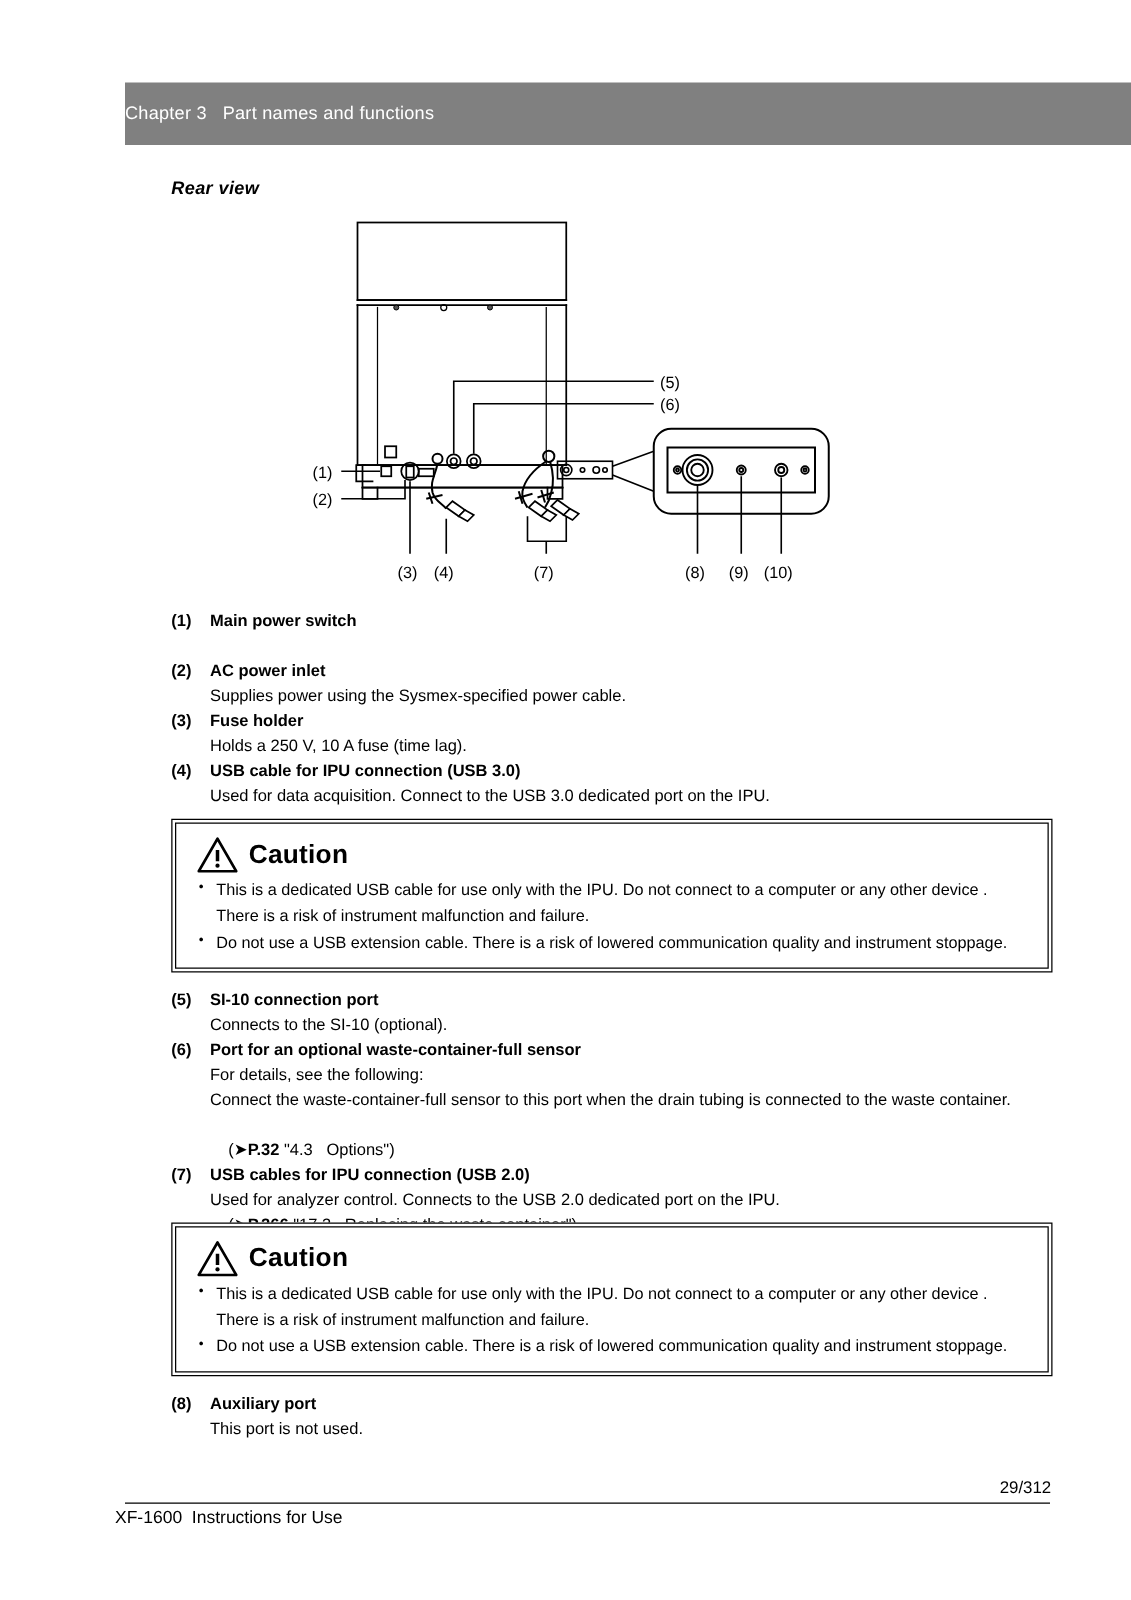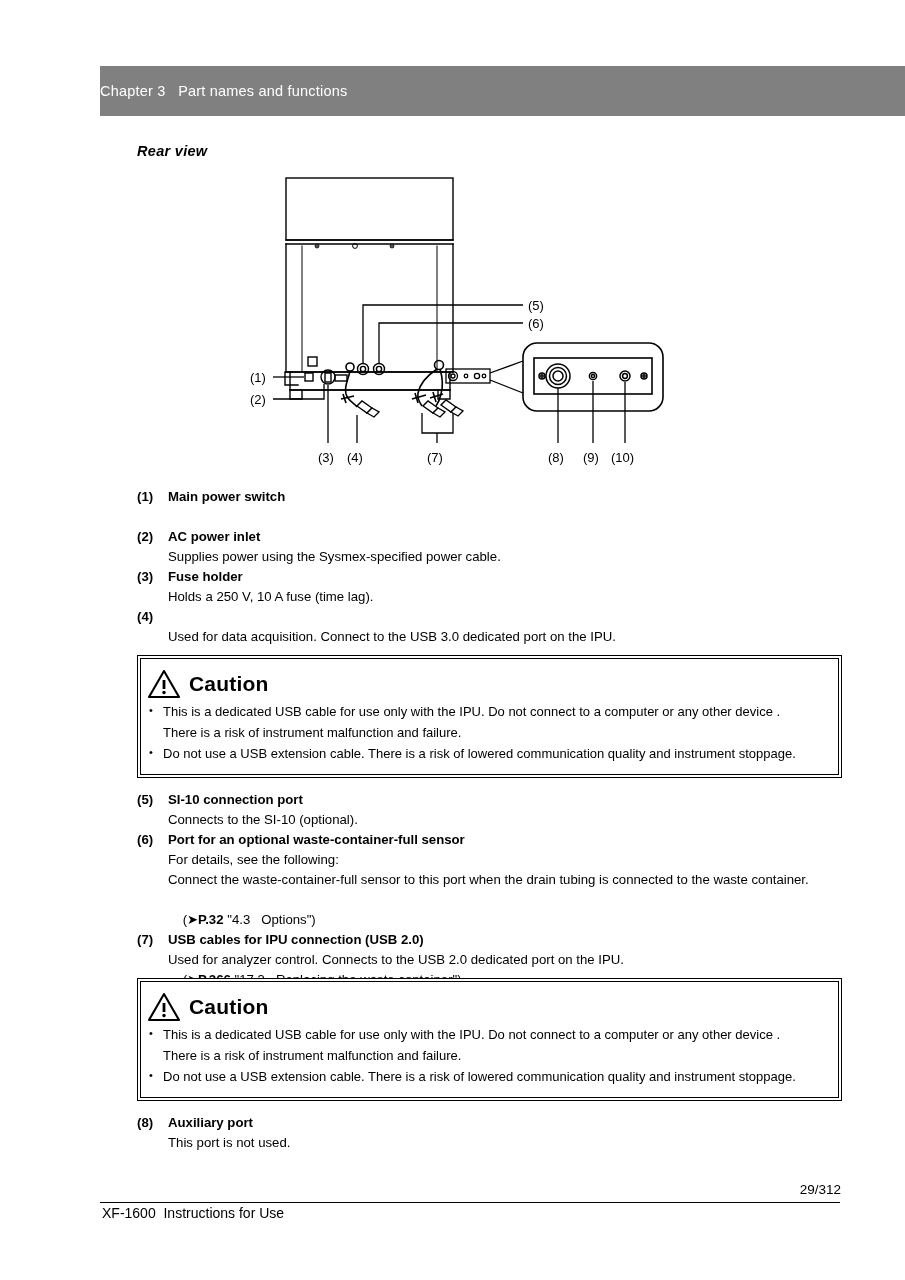--- a/index.html
+++ b/index.html
@@ -76,21 +76,21 @@
   .caution {
     position: absolute;
     left: 137px;
     width: 705px;
     border: 1px solid #000;
     padding: 2px;
     background: #fff;
   }
   .caution-inner {
     border: 1px solid #000;
-    padding: 10px 14px 10px 6px;
+    padding: 10px 14px 10px 16px;
   }
   .caution-head {
     display: flex;
     align-items: center;
     gap: 8px;
     margin-bottom: 2px;
   }
   .warn-tri { display: block; }
   .caution-word {
     font-size: 21px;
@@ -122,21 +122,21 @@
   .footer-rule {
     position: absolute;
     left: 100px;
     top: 1202px;
     width: 740px;
     height: 1px;
     background: #000;
   }
   .footer-title {
     position: absolute;
-    left: 102px;
+    left: 92px;
     top: 1205px;
     font-size: 14px;
     white-space: pre;
   }
 </style>
 </head>
 <body>
 
 <div class="header-band">
   <div class="header-text">Chapter 3   Part names and functions</div>
@@ -312,20 +312,21 @@
   <div class="item-head">
     <span class="item-num">(3)</span>
     <span class="item-title">Fuse holder</span>
   </div>
   <div class="item-body">Holds a 250 V, 10 A fuse (time lag).</div>
 </div>
 
 <div class="item" style="top:607px">
   <div class="item-head">
     <span class="item-num">(4)</span>
+    <span class="item-title">USB cable for IPU connection (USB 3.0)</span>
   </div>
   <div class="item-body">Used for data acquisition. Connect to the USB 3.0 dedicated port on the IPU.</div>
 </div>
 
 <div class="caution" style="top:655px">
   <div class="caution-inner">
     <div class="caution-head">
       <svg class="warn-tri" width="34" height="30" viewBox="0 0 34 30">
         <path d="M17 2 L32 28 L2 28 Z" fill="none" stroke="#000" stroke-width="2.1" stroke-linejoin="round"></path>
         <rect x="15.6" y="11" width="2.8" height="9" fill="#000"></rect>

